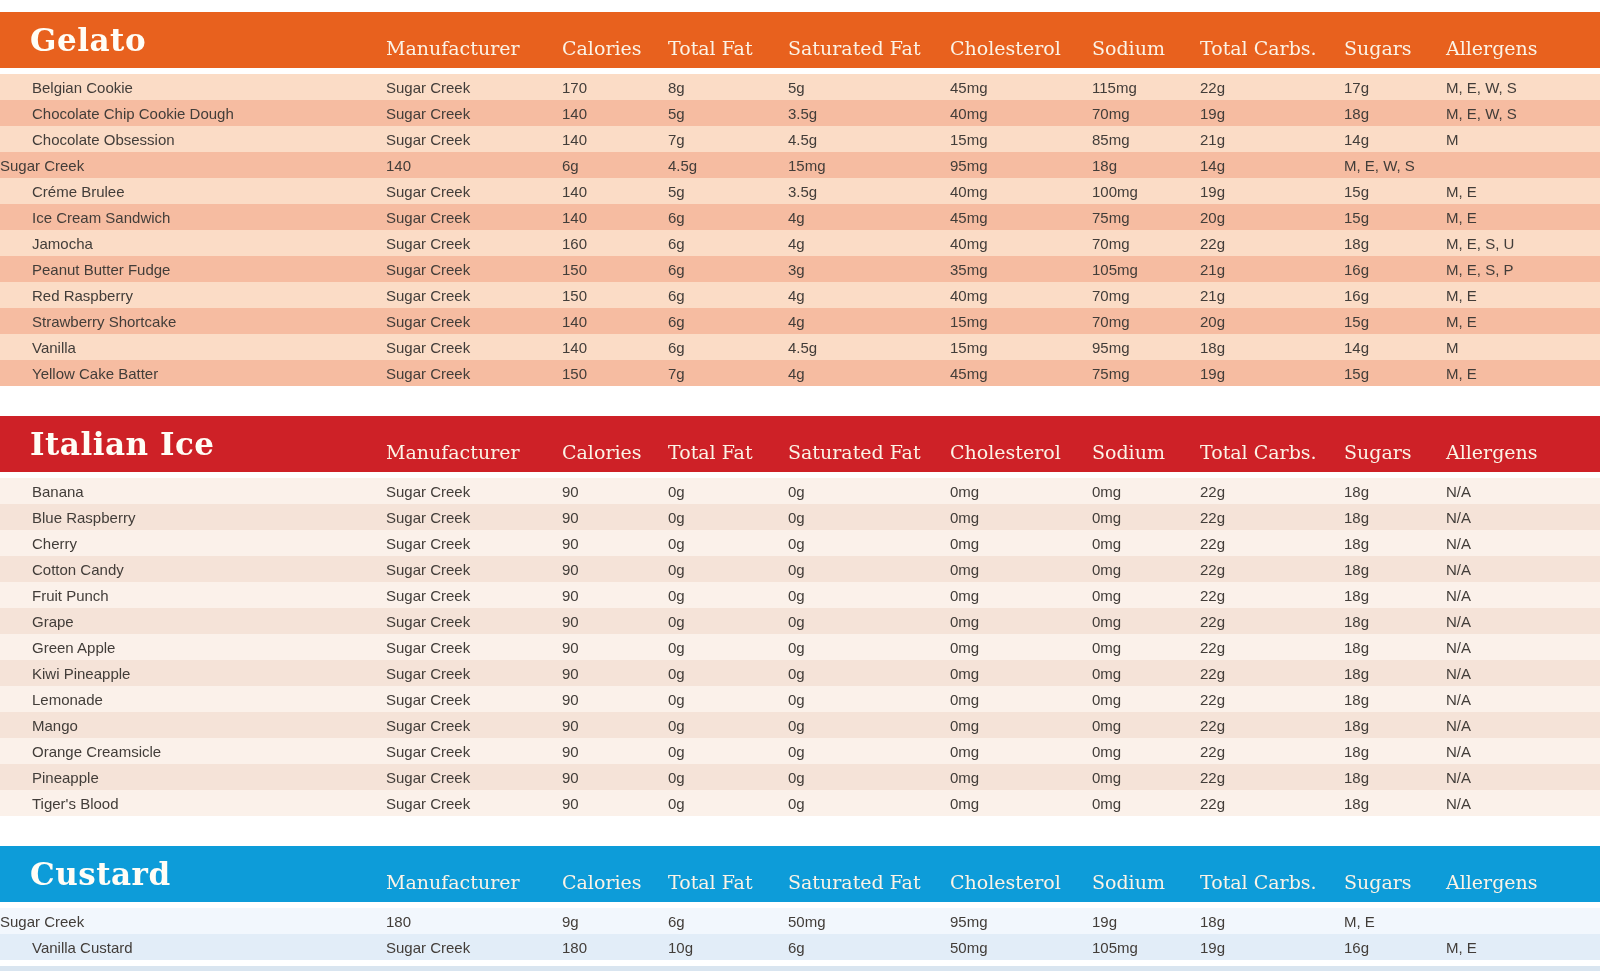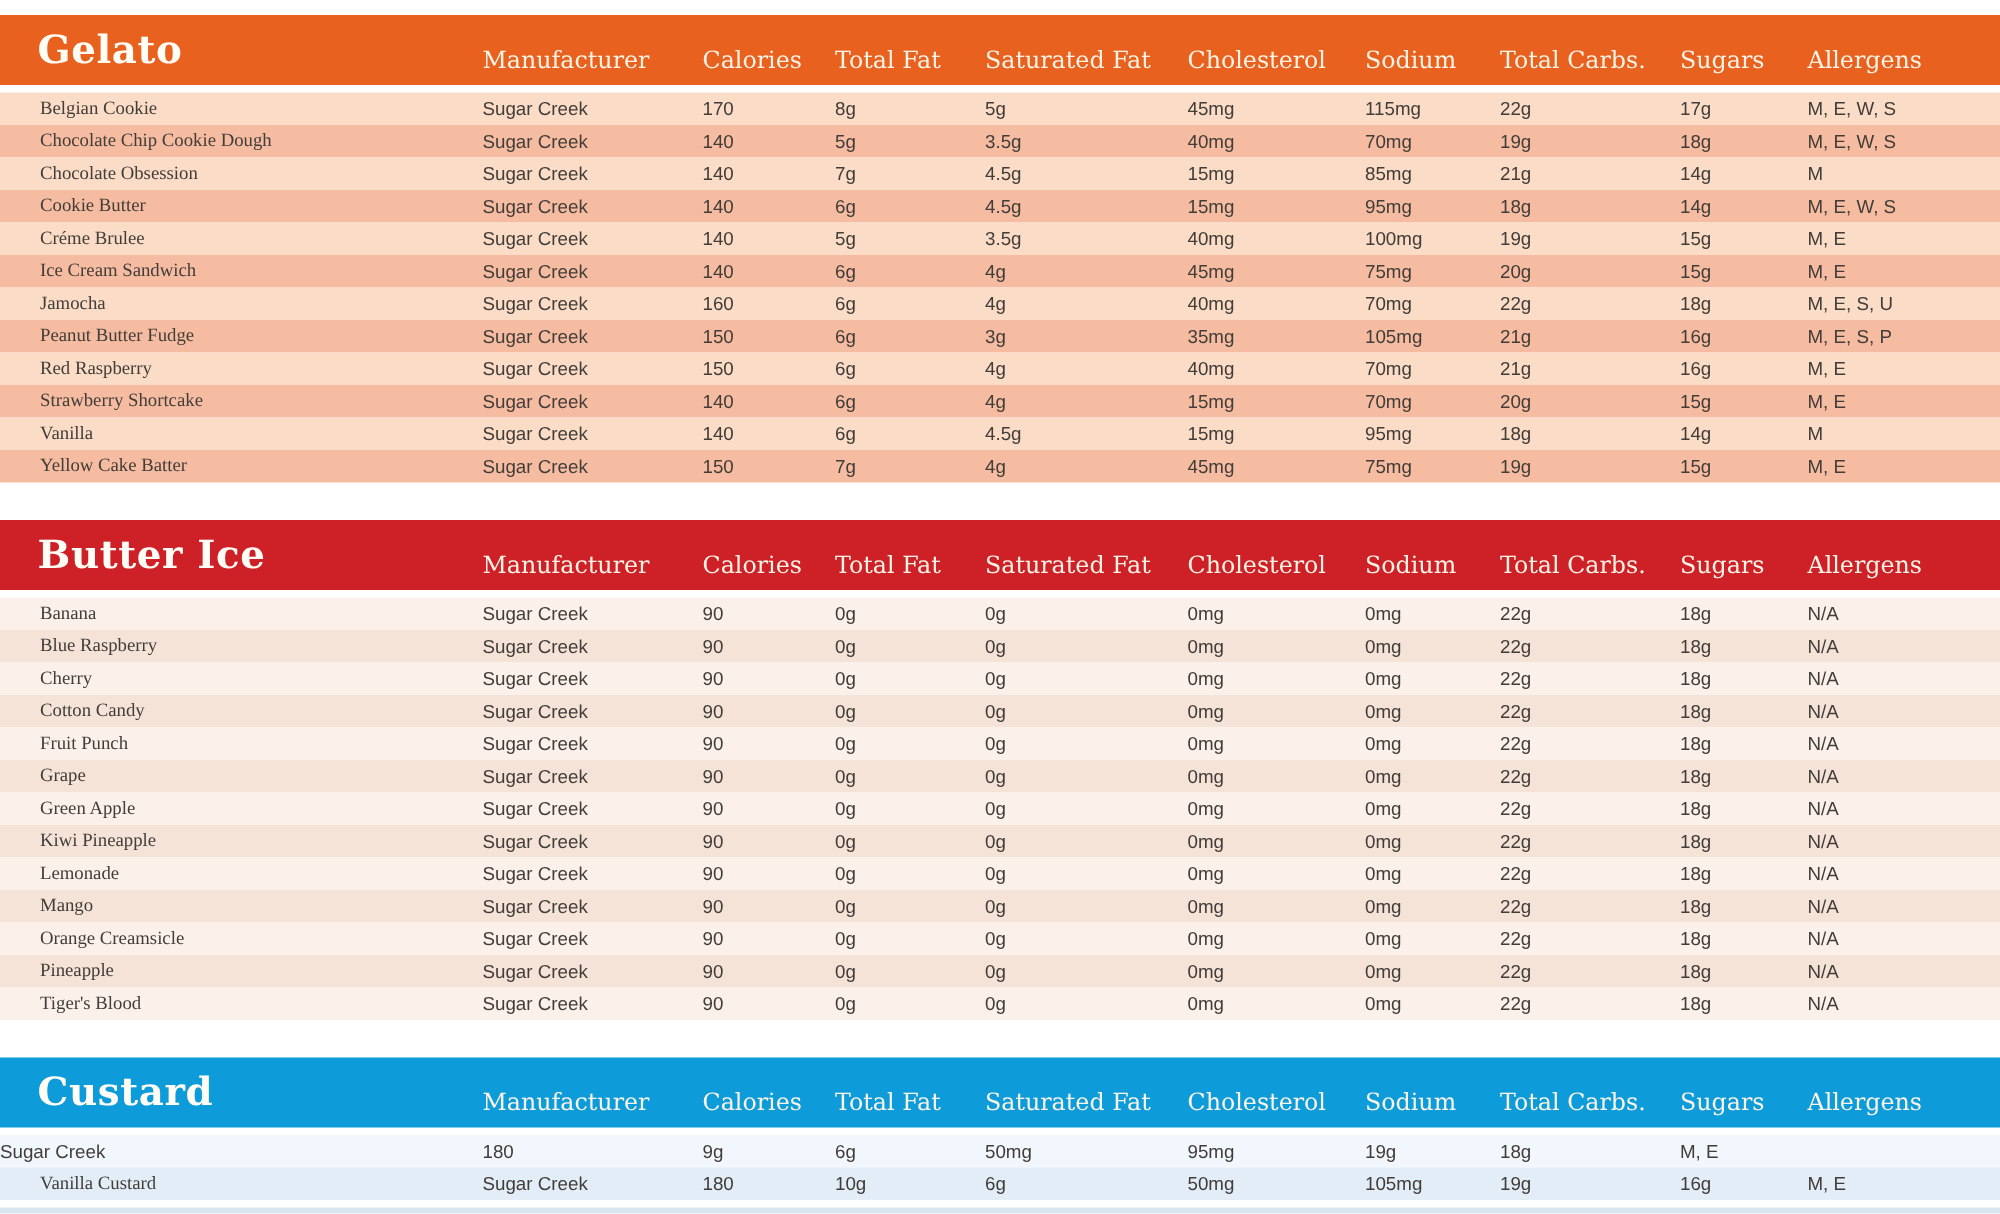--- a/index.html
+++ b/index.html
@@ -41,21 +41,21 @@
     color: #fbf3e6;
     white-space: nowrap;
     margin-top: 16px;
   }
 
   .table-body { margin-top: 6px; }
   .row { height: 26px; font-size: 15px; }
   .row:nth-child(odd)  { background: var(--light); }
   .row:nth-child(even) { background: var(--dark); }
   .cell { white-space: nowrap; overflow: hidden; }
-  .cell-first { padding-left: 32px; font-family: Liberation Serif, serif; }
+  .cell-first { padding-left: 32px; }
 
   .bottom-strip {
     position: absolute;
     left: 0; right: 0; bottom: 0;
     height: 5px;
     background: #d9e5f0;
   }
 </style>
 </head>
 <body>
@@ -105,21 +105,20 @@
           <div class="cell">140</div>
           <div class="cell">7g</div>
           <div class="cell">4.5g</div>
           <div class="cell">15mg</div>
           <div class="cell">85mg</div>
           <div class="cell">21g</div>
           <div class="cell">14g</div>
           <div class="cell">M</div>
         </div>
         <div class="row grid">
-          <div class="cell cell-first">Cookie Butter</div>
           <div class="cell">Sugar Creek</div>
           <div class="cell">140</div>
           <div class="cell">6g</div>
           <div class="cell">4.5g</div>
           <div class="cell">15mg</div>
           <div class="cell">95mg</div>
           <div class="cell">18g</div>
           <div class="cell">14g</div>
           <div class="cell">M, E, W, S</div>
         </div>
@@ -216,21 +215,21 @@
           <div class="cell">45mg</div>
           <div class="cell">75mg</div>
           <div class="cell">19g</div>
           <div class="cell">15g</div>
           <div class="cell">M, E</div>
         </div>
       </div>
   </div>
     <div class="section" style="--hdr: #ce2127; --light: #fbf1ea; --dark: #f5e3d8;">
     <div class="table-header grid">
-      <div class="table-title">Butter Ice</div>
+      <div class="table-title">Italian Ice</div>
     <div class="col-label">Manufacturer</div>
         <div class="col-label">Calories</div>
         <div class="col-label">Total Fat</div>
         <div class="col-label">Saturated Fat</div>
         <div class="col-label">Cholesterol</div>
         <div class="col-label">Sodium</div>
         <div class="col-label">Total Carbs.</div>
         <div class="col-label">Sugars</div>
         <div class="col-label">Allergens</div>
       </div>

